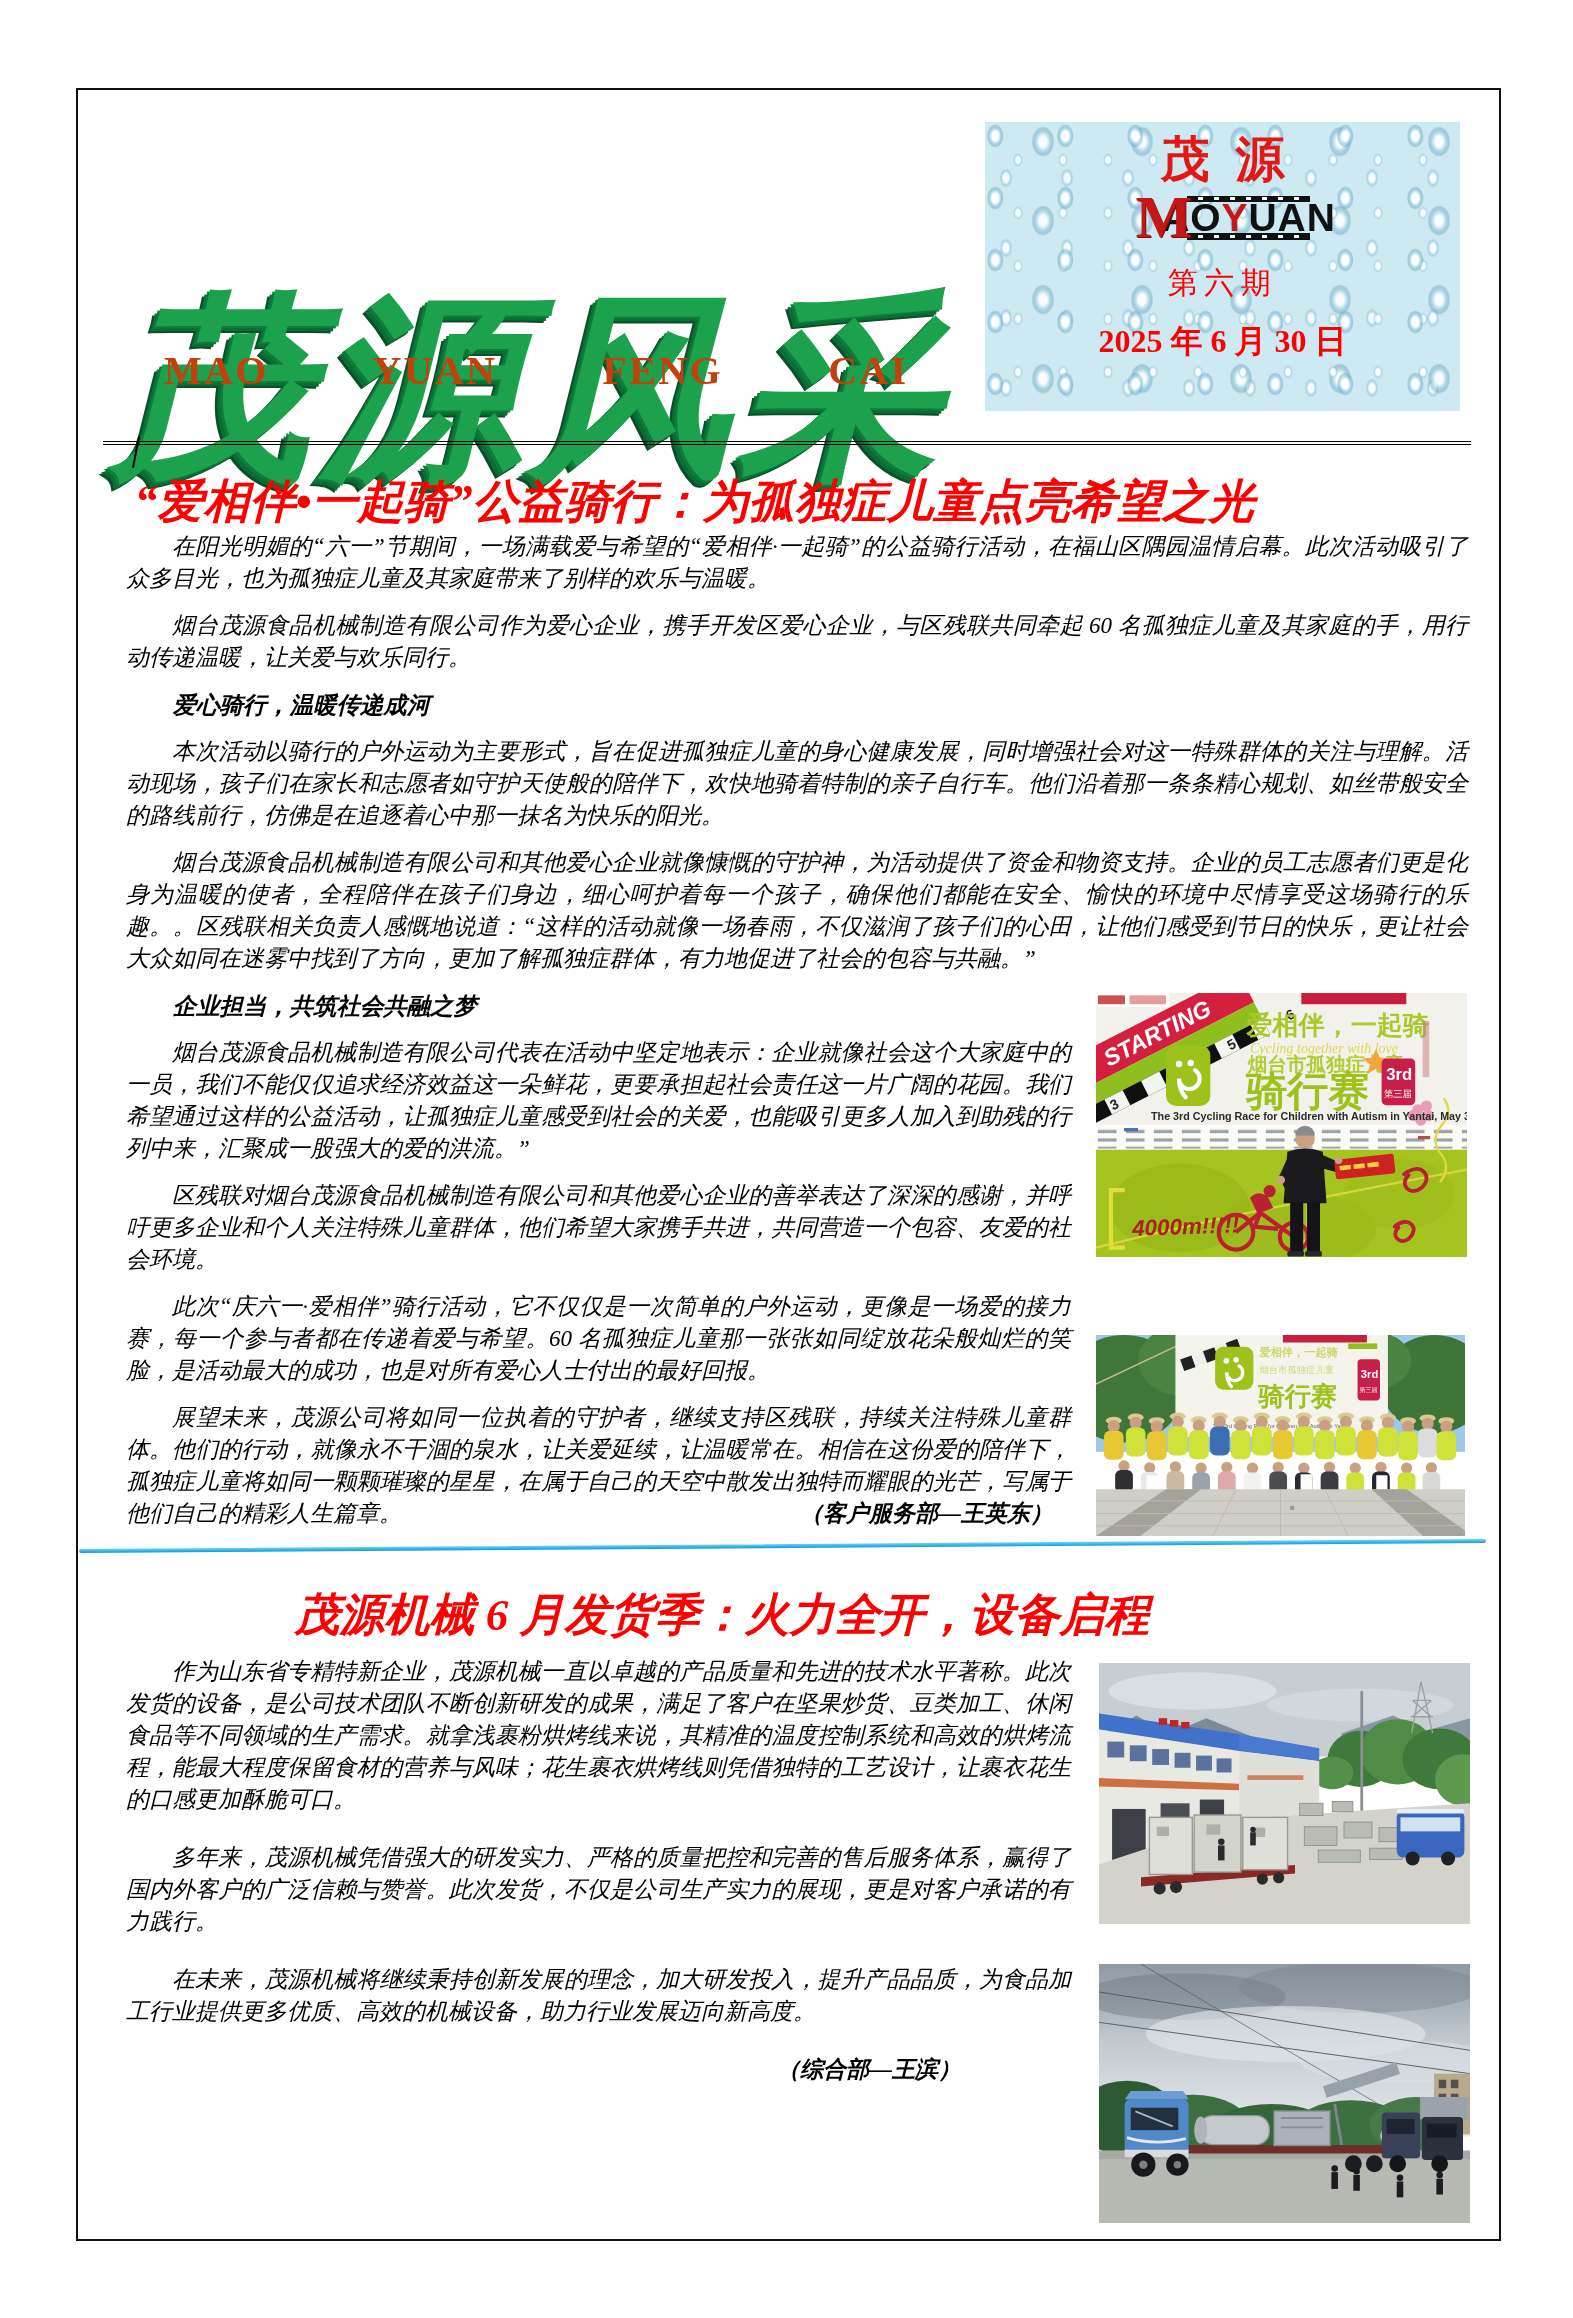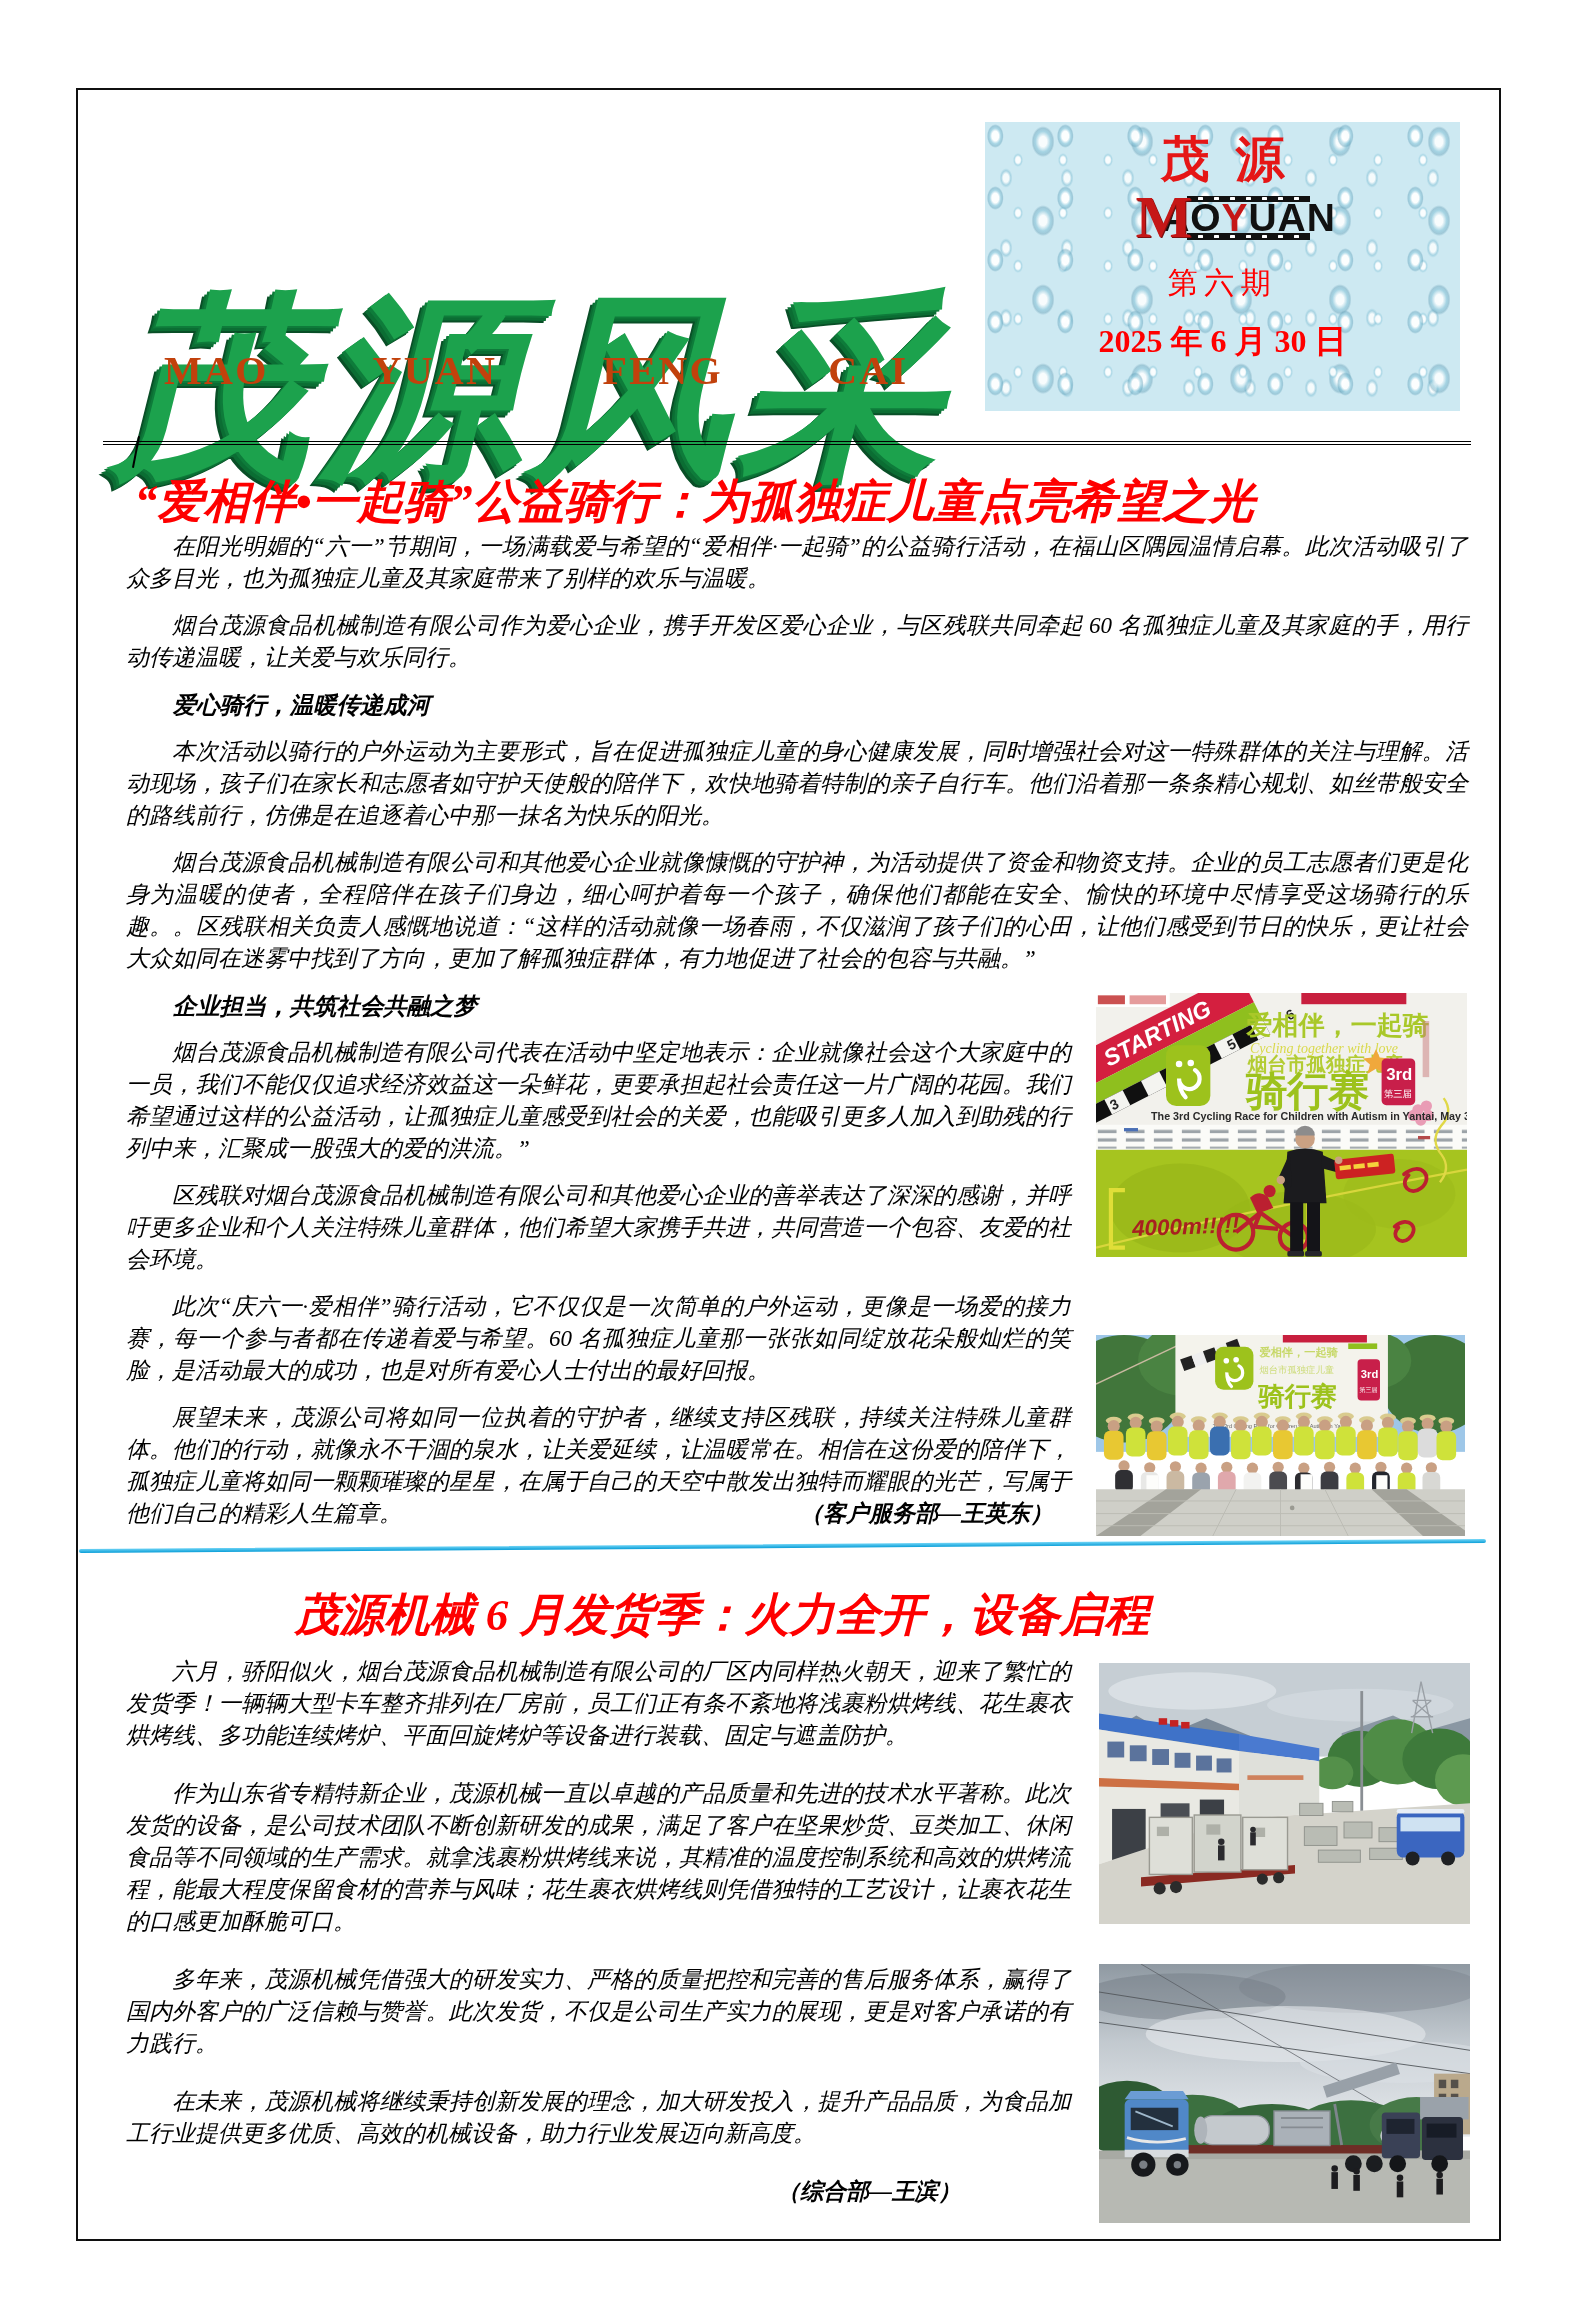--- a/index.html
+++ b/index.html
@@ -329,21 +329,20 @@
       <line x1="300" y1="330" x2="250" y2="430" stroke="#bcbcb4" stroke-width="2"></line>
       <line x1="490" y1="330" x2="540" y2="430" stroke="#bcbcb4" stroke-width="2"></line>
       <circle cx="420" cy="370" r="5" fill="#9a9a92"></circle>
     </svg>
   </div>
 
   <div class="cyan-line"></div>
 
   <h2 class="art-title t2">茂源机械 6 月发货季：火力全开，设备启程</h2>
   <div class="flow flow2">
-      <p class="body-p">六月，骄阳似火，烟台茂源食品机械制造有限公司的厂区内同样热火朝天，迎来了繁忙的发货季！一辆辆大型卡车整齐排列在厂房前，员工们正有条不紊地将浅裹粉烘烤线、花生裹衣烘烤线、多功能连续烤炉、平面回旋烤炉等设备进行装载、固定与遮盖防护。</p>
       <p class="body-p">作为山东省专精特新企业，茂源机械一直以卓越的产品质量和先进的技术水平著称。此次发货的设备，是公司技术团队不断创新研发的成果，满足了客户在坚果炒货、豆类加工、休闲食品等不同领域的生产需求。就拿浅裹粉烘烤线来说，其精准的温度控制系统和高效的烘烤流程，能最大程度保留食材的营养与风味；花生裹衣烘烤线则凭借独特的工艺设计，让裹衣花生的口感更加酥脆可口。</p>
       <p class="body-p">多年来，茂源机械凭借强大的研发实力、严格的质量把控和完善的售后服务体系，赢得了国内外客户的广泛信赖与赞誉。此次发货，不仅是公司生产实力的展现，更是对客户承诺的有力践行。</p>
       <p class="body-p">在未来，茂源机械将继续秉持创新发展的理念，加大研发投入，提升产品品质，为食品加工行业提供更多优质、高效的机械设备，助力行业发展迈向新高度。</p>
       <p class="body-p attr-line">（综合部—王滨）</p>
     </div>
 
   <div class="photo pC">
     <svg viewBox="0 0 795 558" preserveAspectRatio="none">
       <rect width="795" height="200" fill="#c6ced4"></rect>
       <ellipse cx="200" cy="60" rx="180" ry="40" fill="#dde3e7" opacity="0.8"></ellipse>

